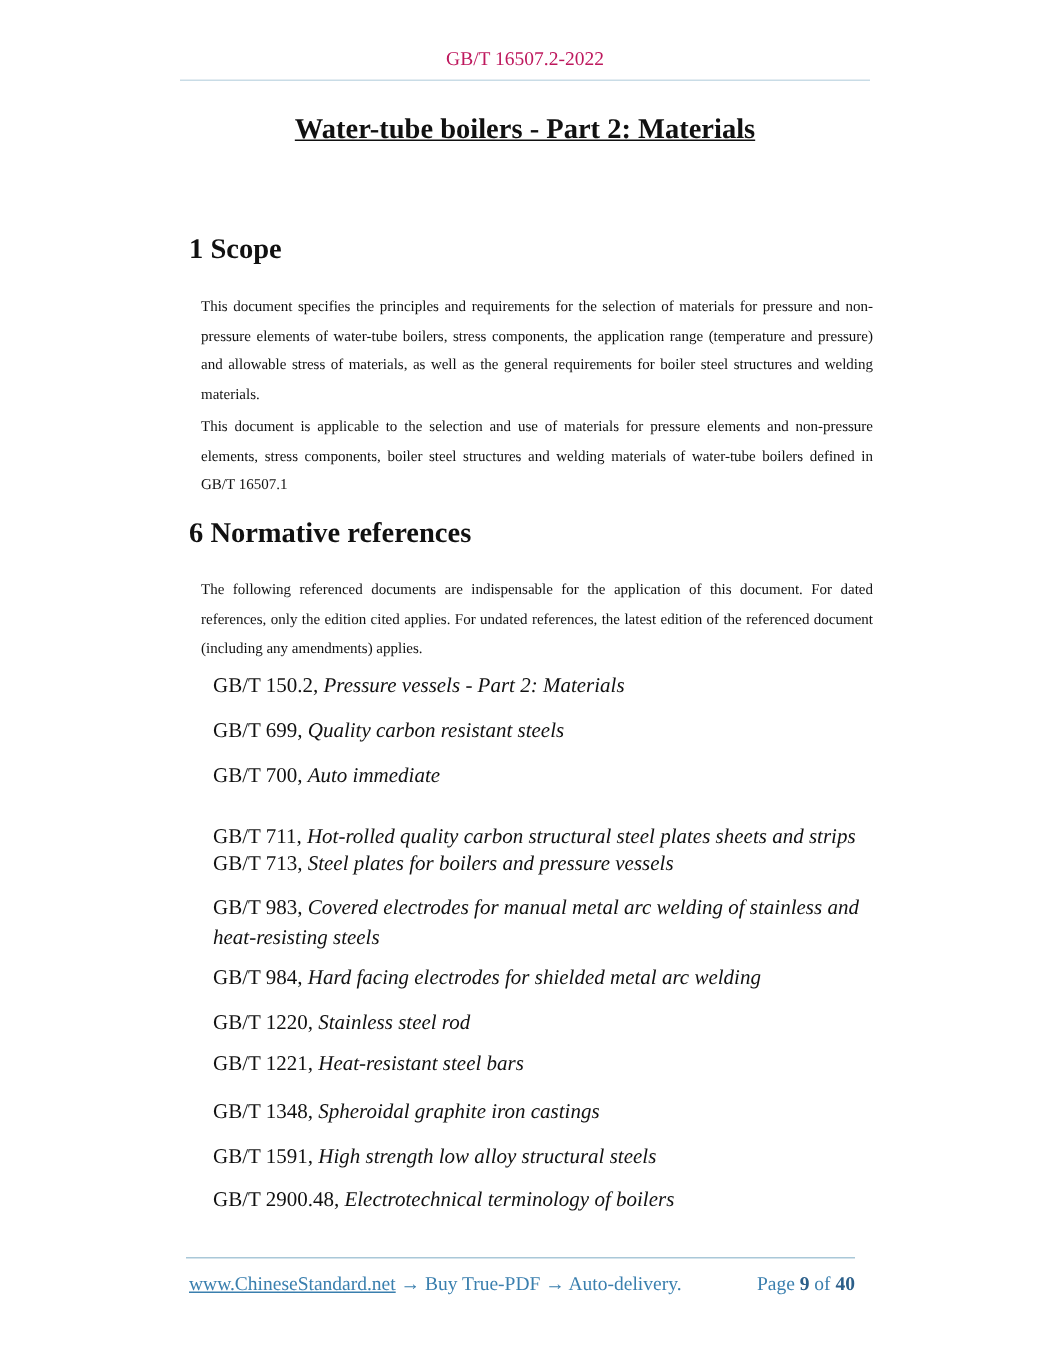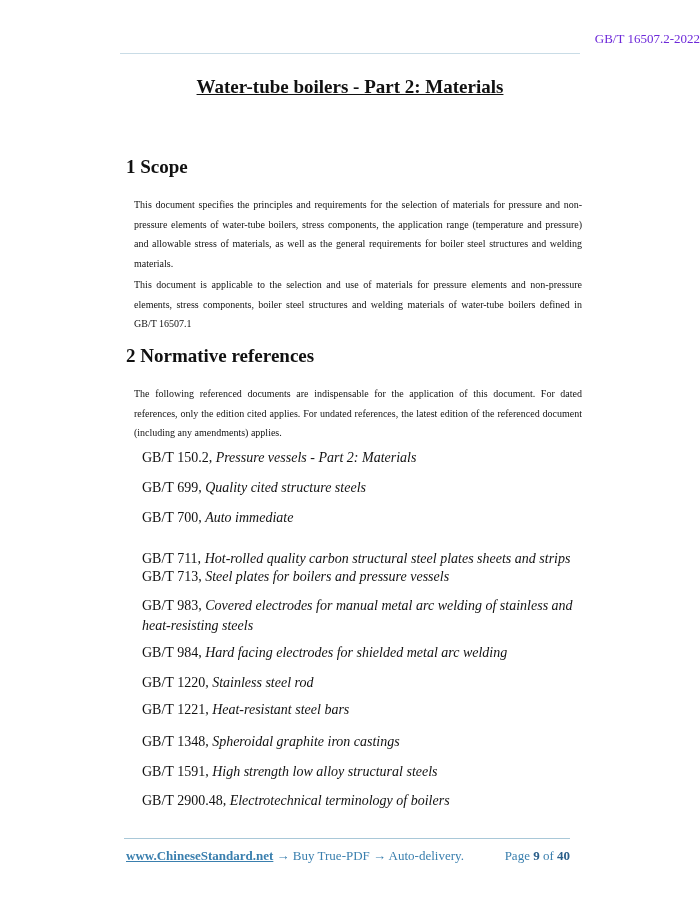--- a/index.html
+++ b/index.html
@@ -1,52 +1,52 @@
 <!DOCTYPE html>
 <html><head>
 <meta charset="utf-8">
 <style>
   html, body { margin:0; padding:0; background:#ffffff; }
   body { width:700px; height:906px; position:relative; overflow:hidden;
          font-family:"Liberation Serif", serif; color:#111; }
-  .hdr { position:absolute; top:31px; left:0; width:700px; text-align:right;
-         font-size:13px; color:#6d28d9; }
+  .hdr { position:absolute; top:31px; left:0; width:700px; text-align:center;
+         font-size:13px; color:#be185d; }
   .hdr-rule { position:absolute; top:53px; left:120px; width:460px; height:0;
               border-top:1px solid #c9dce6; }
   .title { position:absolute; top:76px; left:0; width:700px; text-align:center;
            font-size:19px; font-weight:bold;text-decoration:underline; }
   .h1 { position:absolute; left:126px; font-size:19px; font-weight:bold; margin:0; }
   .para { position:absolute; left:134px; width:448px; font-size:10px; line-height:19.5px;
           text-align:justify; margin:0; }
   .ref { position:absolute; left:142px; width:434px; font-size:14px; line-height:19.5px; margin:0; }
   .ref i { font-style:italic; }
   .ftr-rule { position:absolute; top:838px; left:124px; width:446px; height:0;
               border-top:1px solid #a9c8d8; }
   .ftr { position:absolute; top:848px; left:126px; width:444px; font-size:13px; color:#3a7fae; }
-  .ftr a { color:#3a7fae; text-decoration:underline;font-weight:bold; }
+  .ftr a { color:#3a7fae; text-decoration:underline; }
   .pg { position:absolute; right:0; top:0; }
   .pg b { font-weight:bold; color:#2b5f8a; }
 </style>
 </head>
 <body>
 
 <div class="hdr">GB/T 16507.2-2022</div>
 <div class="hdr-rule"></div>
 
 <div class="title">Water-tube boilers - Part 2: Materials</div>
 
 <h2 class="h1" style="top:156px">1 Scope</h2>
 <p class="para" style="top:195px">This document specifies the principles and requirements for the selection of materials for pressure and non-pressure elements of water-tube boilers, stress components, the application range (temperature and pressure) and allowable stress of materials, as well as the general requirements for boiler steel structures and welding materials.</p>
 <p class="para" style="top:275px">This document is applicable to the selection and use of materials for pressure elements and non-pressure elements, stress components, boiler steel structures and welding materials of water-tube boilers defined in GB/T 16507.1</p>
 
-<h2 class="h1" style="top:345px">2 Normative references</h2>
+<h2 class="h1" style="top:345px">6 Normative references</h2>
 <p class="para" style="top:384px">The following referenced documents are indispensable for the application of this document. For dated references, only the edition cited applies. For undated references, the latest edition of the referenced document (including any amendments) applies.</p>
 
 <p class="ref" style="top:448px"><span>GB/T 150.2, </span><i>Pressure vessels - Part 2: Materials</i></p>
-<p class="ref" style="top:478px"><span>GB/T 699, </span><i>Quality cited structure steels</i></p>
+<p class="ref" style="top:478px"><span>GB/T 699, </span><i>Quality carbon resistant steels</i></p>
 <p class="ref" style="top:508px"><span>GB/T 700, </span><i>Auto immediate</i></p>
 <p class="ref" style="top:549px"><span>GB/T 711, </span><i>Hot-rolled quality carbon structural steel plates sheets and strips</i></p>
 <p class="ref" style="top:567px"><span>GB/T 713, </span><i>Steel plates for boilers and pressure vessels</i></p>
 <p class="ref" style="top:596px"><span>GB/T 983, </span><i>Covered electrodes for manual metal arc welding of stainless and heat-resisting steels</i></p>
 <p class="ref" style="top:643px"><span>GB/T 984, </span><i>Hard facing electrodes for shielded metal arc welding</i></p>
 <p class="ref" style="top:673px"><span>GB/T 1220, </span><i>Stainless steel rod</i></p>
 <p class="ref" style="top:700px"><span>GB/T 1221, </span><i>Heat-resistant steel bars</i></p>
 <p class="ref" style="top:732px"><span>GB/T 1348, </span><i>Spheroidal graphite iron castings</i></p>
 <p class="ref" style="top:762px"><span>GB/T 1591, </span><i>High strength low alloy structural steels</i></p>
 <p class="ref" style="top:791px"><span>GB/T 2900.48, </span><i>Electrotechnical terminology of boilers</i></p>

